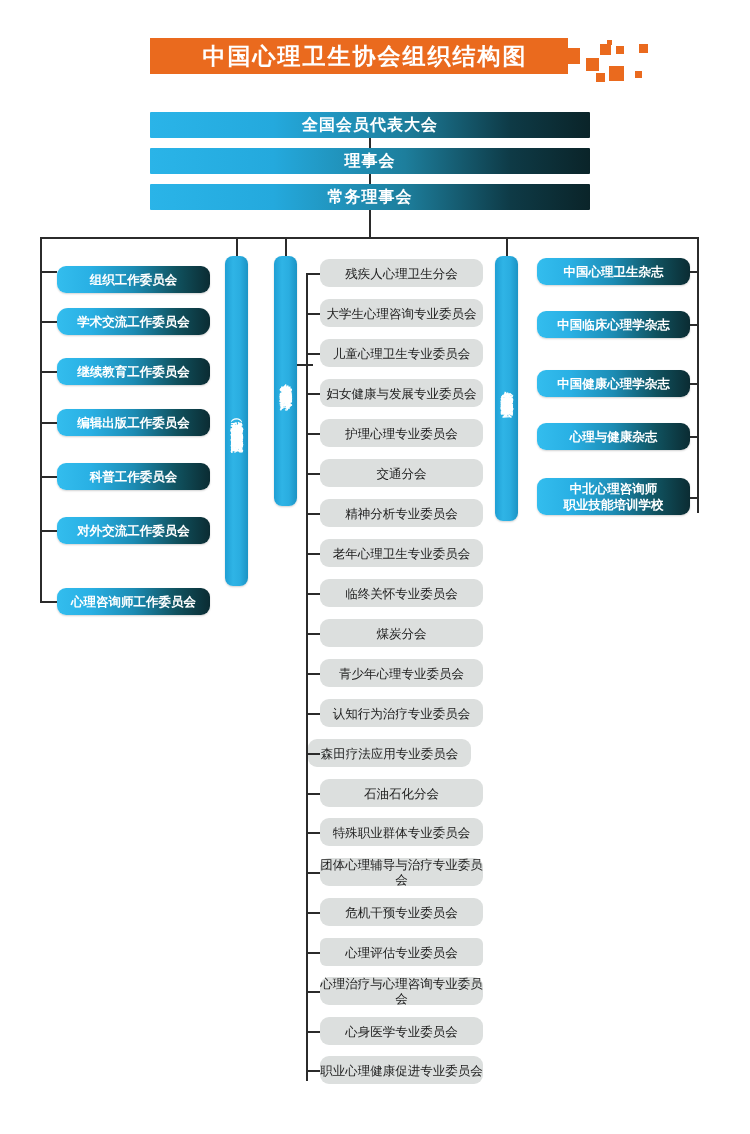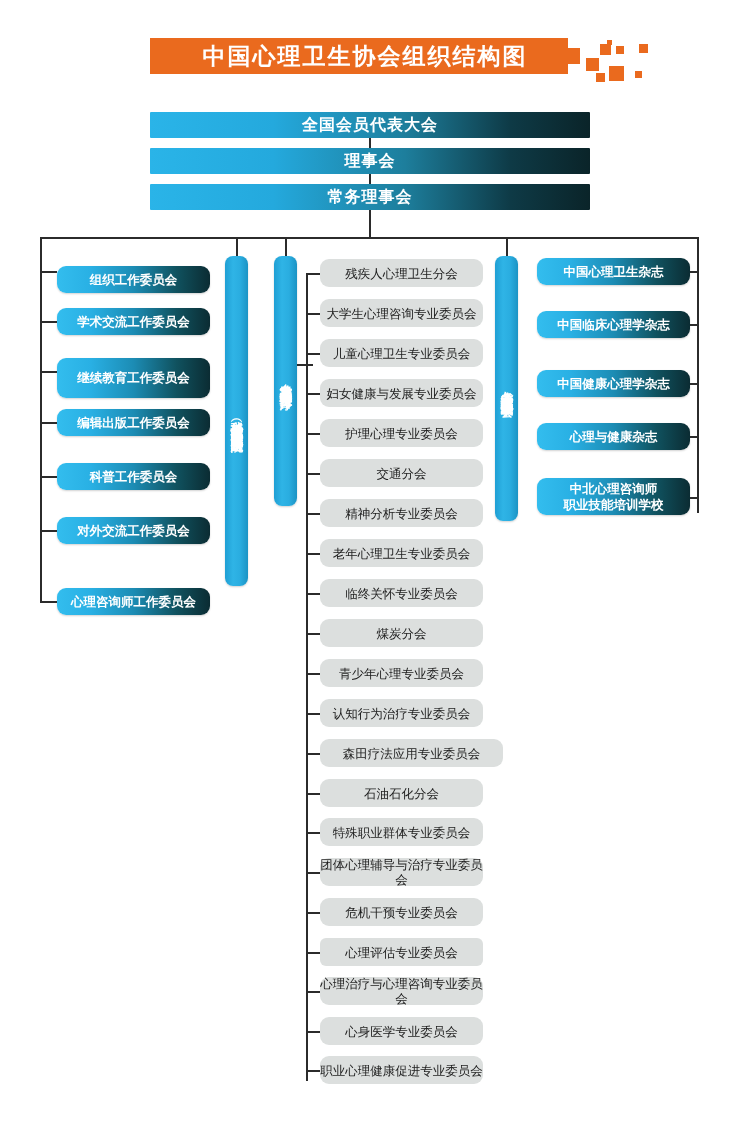--- a/index.html
+++ b/index.html
@@ -164,24 +164,24 @@
   <div class="vline" style="left:285px; top:237px; height:19px;"></div>
   <div class="vline" style="left:506px; top:237px; height:19px;"></div>
   <div class="vline" style="left:697px; top:237px; height:276px;"></div>
 
   <div class="vline" style="left:306px; top:274px; height:807px;"></div>
   <div class="hline" style="left:296px; top:364px; width:17px;"></div>
 
   <div class="blue-box" style="left:57px; top:258px; width:153px; height:27px;margin-top:8px;">组织工作委员会</div>
   <div class="hline" style="left:40px; top:271px; width:17px;"></div>
 
-  <div class="blue-box" style="left:57px; top:308px; width:153px; height:27px;">学术交流工作委员会</div>
+  <div class="blue-box" style="left:57px; top:308px; width:153px; height:27px;border-radius:11px;">学术交流工作委员会</div>
   <div class="hline" style="left:40px; top:321px; width:17px;"></div>
 
-  <div class="blue-box" style="left:57px; top:358px; width:153px; height:40px;">继续教育工作委员会</div>
+  <div class="blue-box" style="left:57px; top:358px; width:153px; height:27px;">继续教育工作委员会</div>
   <div class="hline" style="left:40px; top:371px; width:17px;"></div>
 
   <div class="blue-box" style="left:57px; top:409px; width:153px; height:27px;">编辑出版工作委员会</div>
   <div class="hline" style="left:40px; top:422px; width:17px;"></div>
 
   <div class="blue-box" style="left:57px; top:463px; width:153px; height:27px;">科普工作委员会</div>
   <div class="hline" style="left:40px; top:476px; width:17px;"></div>
 
   <div class="blue-box" style="left:57px; top:517px; width:153px; height:27px;">对外交流工作委员会</div>
   <div class="hline" style="left:40px; top:530px; width:17px;"></div>
@@ -223,21 +223,21 @@
 
   <div class="gray-box" style="left:320px; top:619px; width:163px; height:28px;">煤炭分会</div>
   <div class="hline" style="left:306px; top:633px; width:14px;"></div>
 
   <div class="gray-box" style="left:320px; top:659px; width:163px; height:28px;">青少年心理专业委员会</div>
   <div class="hline" style="left:306px; top:673px; width:14px;"></div>
 
   <div class="gray-box" style="left:320px; top:699px; width:163px; height:28px;">认知行为治疗专业委员会</div>
   <div class="hline" style="left:306px; top:713px; width:14px;"></div>
 
-  <div class="gray-box" style="left:320px; top:739px; width:183px; height:28px;">森田疗法应用专业委员会</div>
+  <div class="gray-box" style="left:308px; top:739px; width:163px; height:28px;">森田疗法应用专业委员会</div>
   <div class="hline" style="left:306px; top:753px; width:14px;"></div>
 
   <div class="gray-box" style="left:320px; top:779px; width:163px; height:28px;text-align:right;">石油石化分会</div>
   <div class="hline" style="left:306px; top:793px; width:14px;"></div>
 
   <div class="gray-box" style="left:320px; top:818px; width:163px; height:28px;">特殊职业群体专业委员会</div>
   <div class="hline" style="left:306px; top:832px; width:14px;"></div>
 
   <div class="gray-box" style="left:320px; top:858px; width:163px; height:28px;">团体心理辅导与治疗专业委员会</div>
   <div class="hline" style="left:306px; top:872px; width:14px;"></div>

